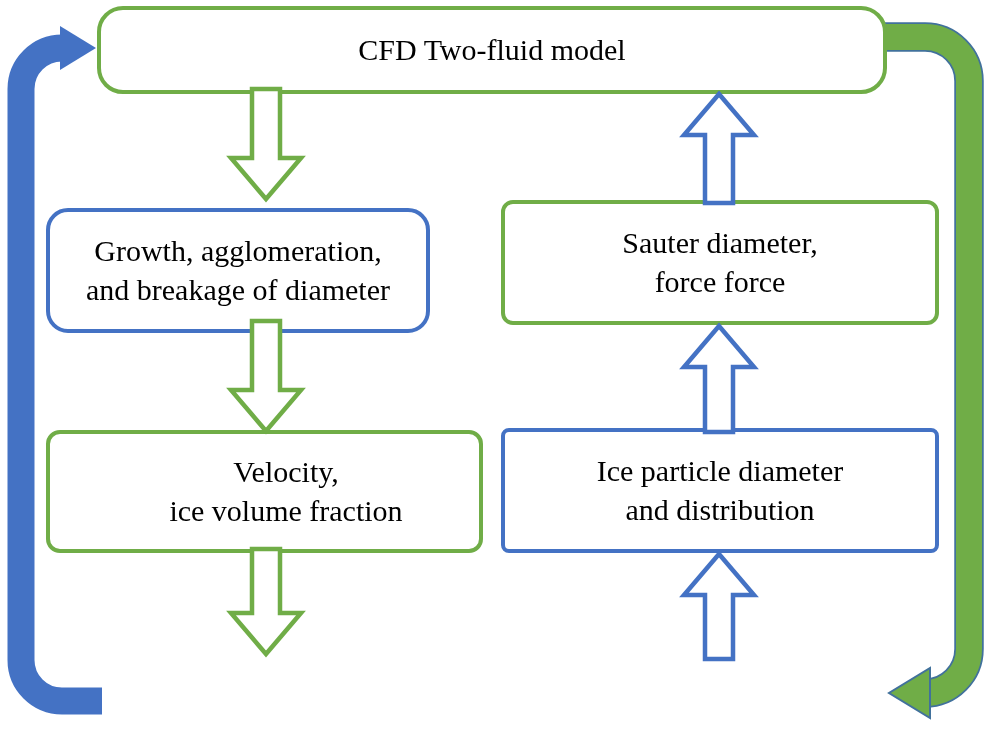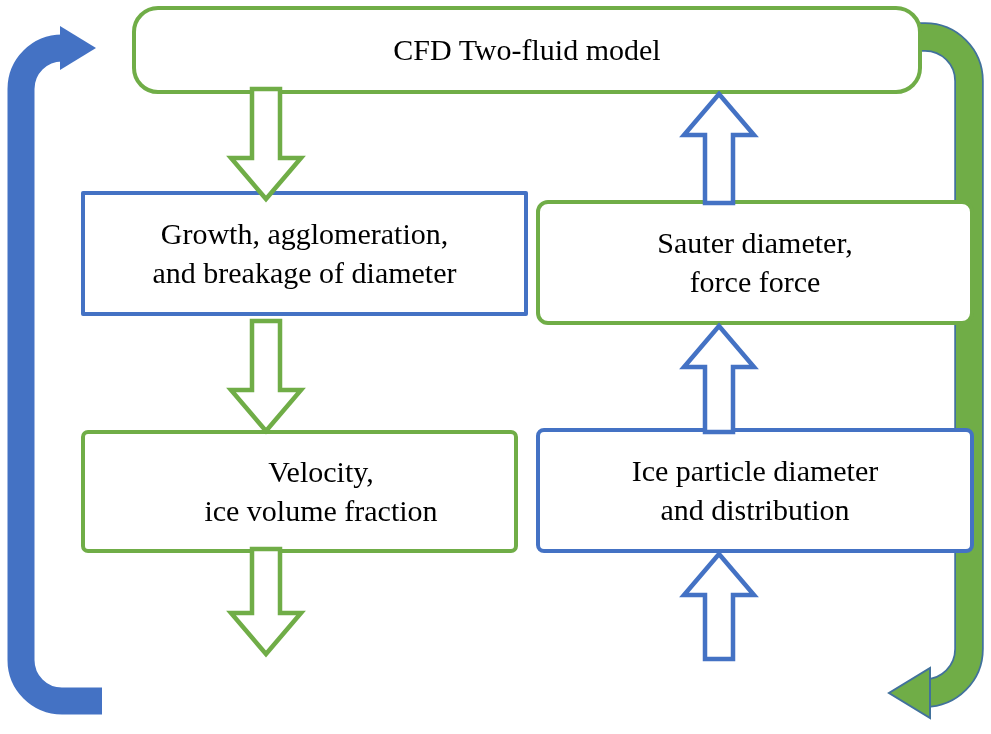--- a/index.html
+++ b/index.html
@@ -22,28 +22,27 @@
     box-sizing: border-box;
     background: #ffffff;
     display: flex;
     flex-direction: column;
     justify-content: center;
     text-align: center;
     font-size: 30px;
     line-height: 1.28;
     color: #000000;
     z-index: 1;
-    margin-left: 35px;
   }
   .border-green { border: 4px solid #70AD47; }
   .border-blue  { border: 4px solid #4472C4; }
   #box-cfd      { left: 97px;  top: 6px;   width: 790px; height: 88px;  border-radius: 26px; }
-  #box-growth   { left: 46px;  top: 191px; width: 447px; height: 125px; border-radius: 2px; }
+  #box-growth   { left: 46px;  top: 208px; width: 384px; height: 125px; border-radius: 22px; }
   #box-sauter   { left: 501px; top: 200px; width: 438px; height: 125px; border-radius: 12px; }
-  #box-velocity { left: 46px;  top: 430px; width: 437px; height: 123px; border-radius: 7px; padding-left: 43px; }
+  #box-velocity { left: 46px;  top: 430px; width: 437px; height: 123px; border-radius: 14px; padding-left: 43px; }
   #box-ice      { left: 501px; top: 428px; width: 438px; height: 125px; border-radius: 8px; }
   #box-pbm      { left: 97px;  top: 655px; width: 790px; height: 73px;  border-radius: 20px; }
   #arrows-front { z-index: 2; pointer-events: none; }
   .hollow-down { fill: #ffffff; stroke: #70AD47; stroke-width: 4.5; stroke-linejoin: miter; }
   .hollow-up   { fill: #ffffff; stroke: #4472C4; stroke-width: 4.5; stroke-linejoin: miter; }
 </style>
 </head>
 <body>
 
 <div id="canvas">

